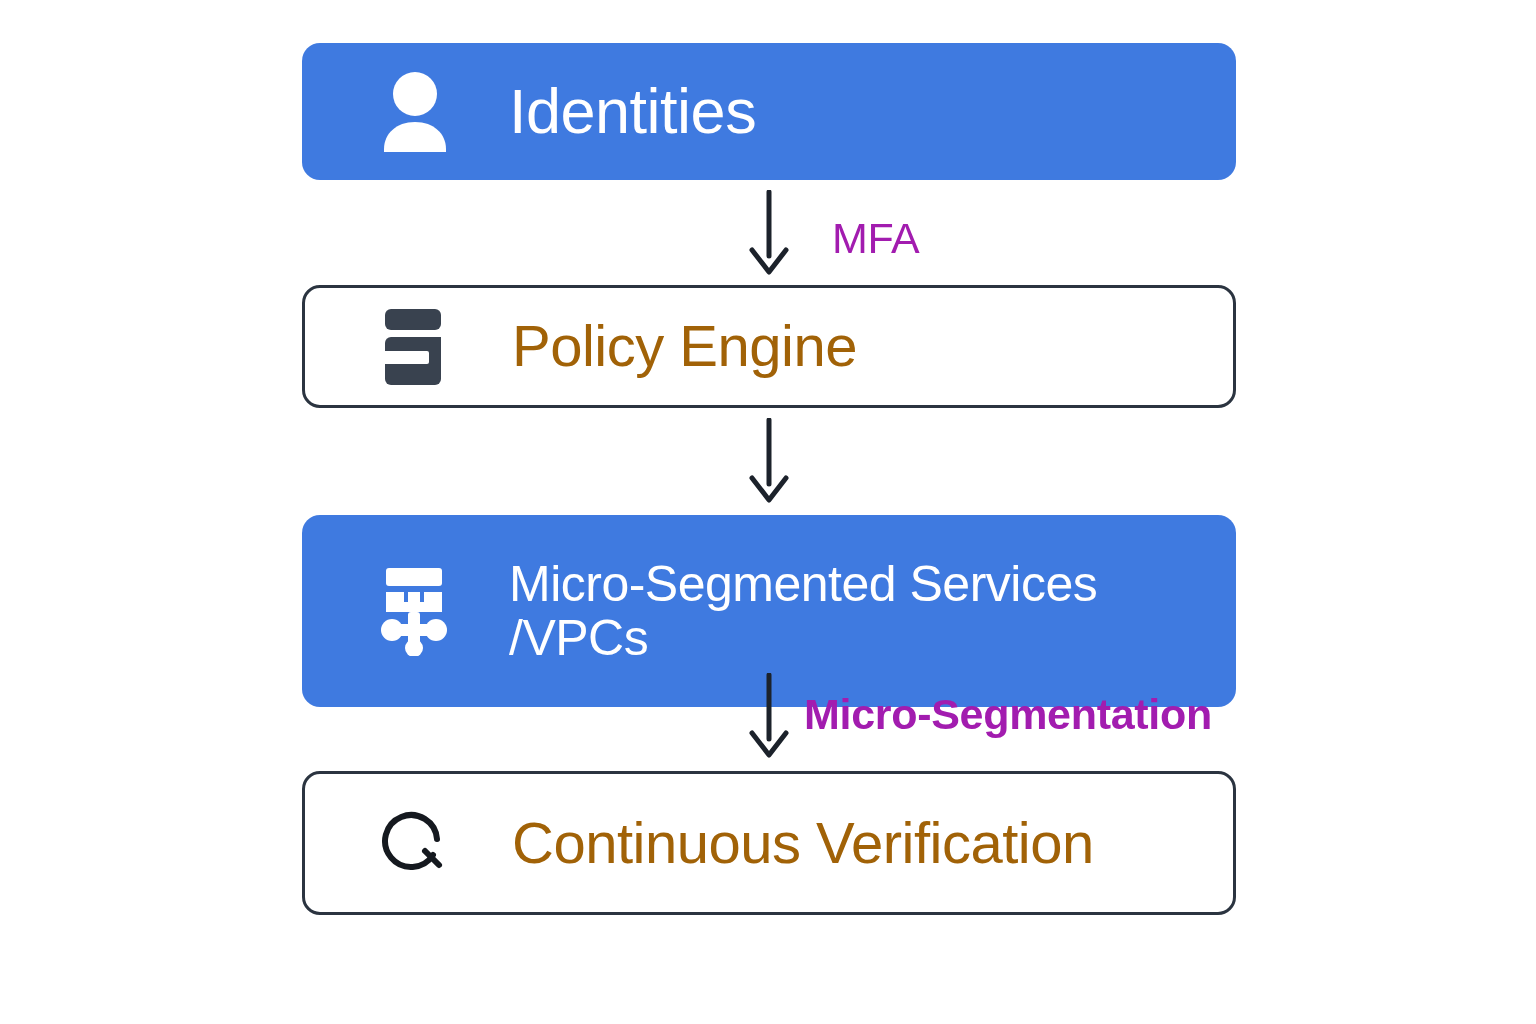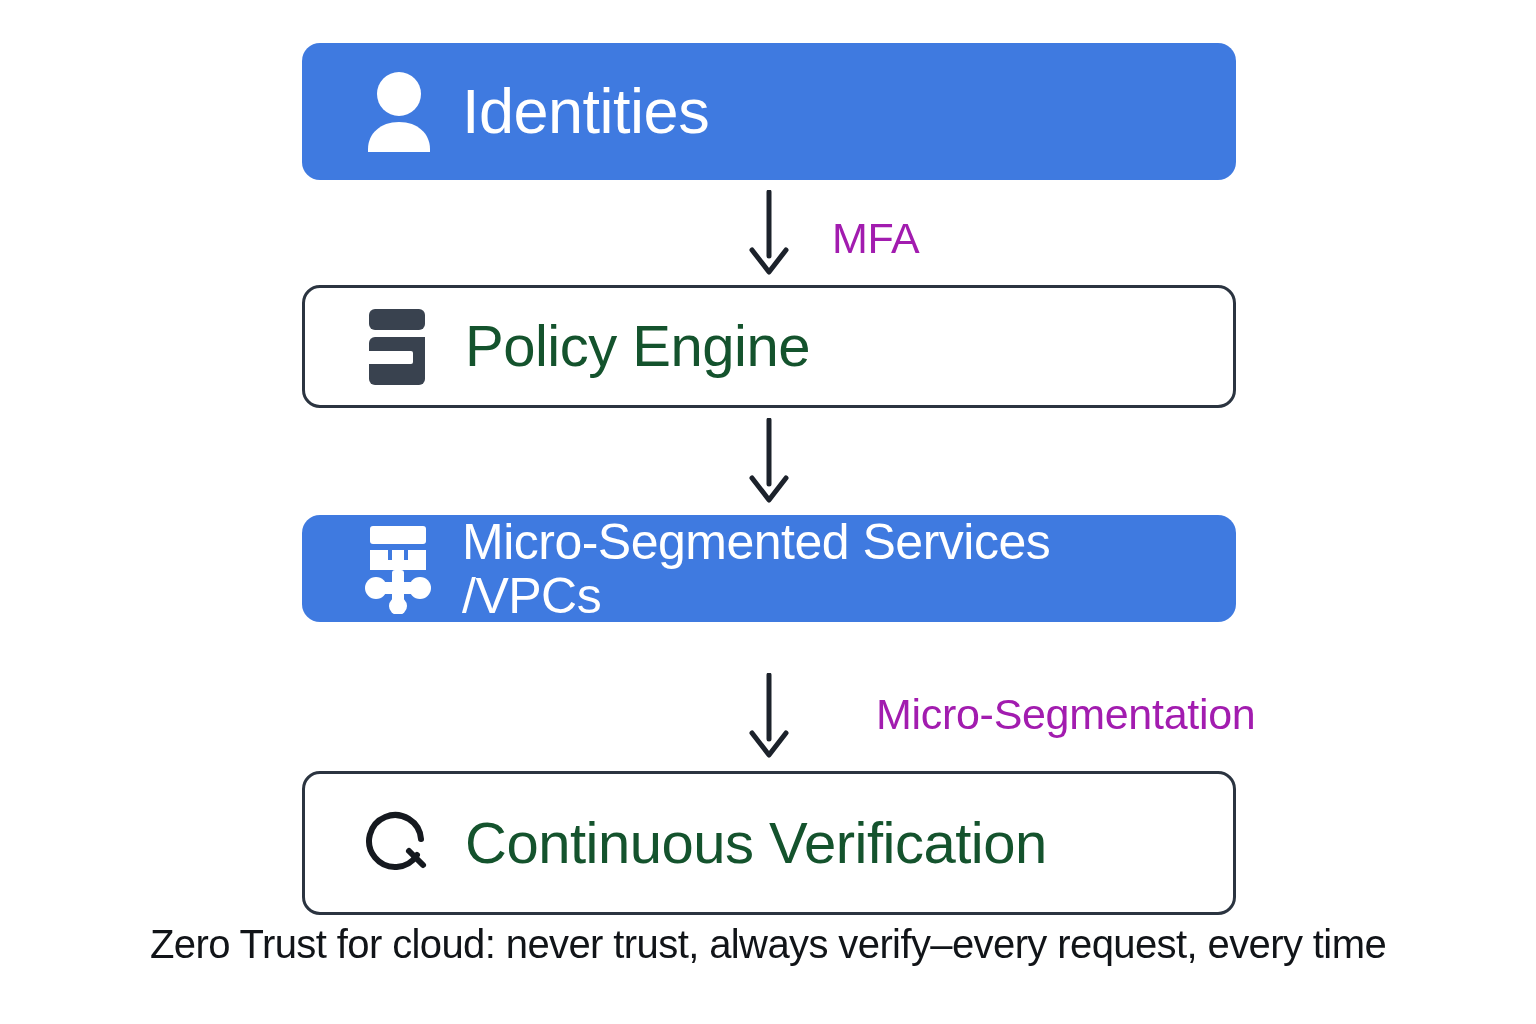--- a/index.html
+++ b/index.html
@@ -24,21 +24,22 @@
 
   
   .node {
     position: absolute;
     left: 302px;
     width: 934px;
     box-sizing: border-box;
     border-radius: 18px;
     display: flex;
     align-items: center;
-    padding-left: 60px;
+    padding-left: 76px;
+    gap: 31px;
   }
   .node.filled {
     background: #3f7ae0;
     border: none;
   }
   .node.outlined {
     background: #ffffff;
     border: 3px solid #2b3440;
   }
 
@@ -53,26 +54,26 @@
   }
   .node-icon svg { display: block; }
 
   .node-label {
     font-weight: 500;
     letter-spacing: -0.5px;
     line-height: 1.08;
     white-space: pre-line;
   }
   .filled .node-label { color: #ffffff; }
-  .outlined .node-label { color: #14532d; }
+  .outlined .node-label { color: #a16207; }
 
   
   #node-identities            { top: 43px;  height: 137px; }
   #node-policy-engine         { top: 285px; height: 123px; }
-  #node-micro-segmented       { top: 515px; height: 107px; }
+  #node-micro-segmented       { top: 515px; height: 192px; }
   #node-continuous-verify     { top: 771px; height: 144px; }
 
   #node-identities        .node-label { font-size: 63px; }
   #node-policy-engine     .node-label { font-size: 58px; }
   #node-micro-segmented   .node-label { font-size: 50px; }
   #node-continuous-verify .node-label { font-size: 58px; }
 
   
   .connector {
     position: absolute;
@@ -88,21 +89,21 @@
   .conn-label {
     position: absolute;
     color: #a21caf;
     font-size: 43px;
     font-weight: 400;
     letter-spacing: -0.3px;
     white-space: nowrap;
   }
   #label-mfa                 { left: 832px; top: 214px; }
   #label-least-privilege     { left: 832px; top: 432px; }
-  #label-micro-segmentation  { left: 876px; top: 690px; }
+  #label-micro-segmentation  { left: 804px; top: 690px; font-weight: bold; }
 
   
   #caption {
     position: absolute;
     left: 0;
     top: 922px;
     width: 1536px;
     text-align: center;
     color: #111418;
     font-size: 40px;
@@ -179,15 +180,14 @@
   <div class="node outlined" id="node-continuous-verify">
     <span class="node-icon">
       <svg width="72" height="80" viewBox="0 0 72 80" aria-hidden="true">
         <path d="M52 52 A26 26 0 1 1 56 36" stroke="#15191f" stroke-width="6" fill="none" stroke-linecap="round"></path>
         <path d="M44 48 L58 62" stroke="#15191f" stroke-width="6" fill="none" stroke-linecap="round"></path>
       </svg>
     </span>
     <span class="node-label">Continuous Verification</span>
   </div>
 
-  <div id="caption">Zero Trust for cloud: never trust, always verify–every request, every time</div>
 
 </div>
 
 </body></html>

